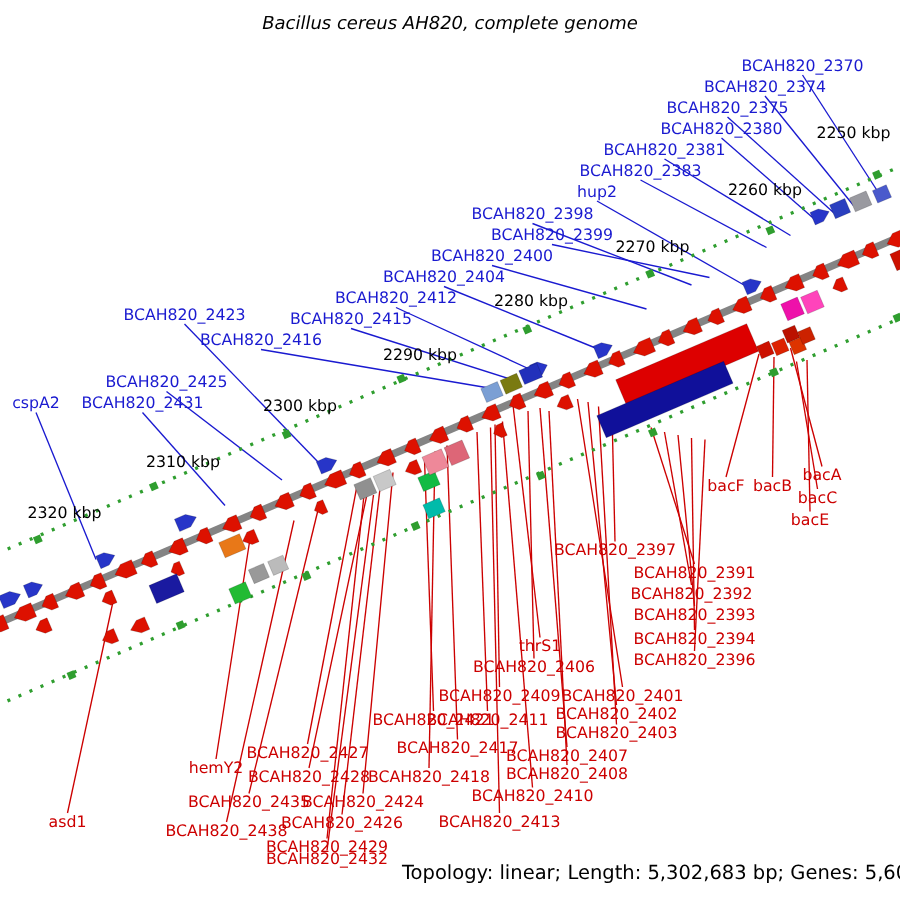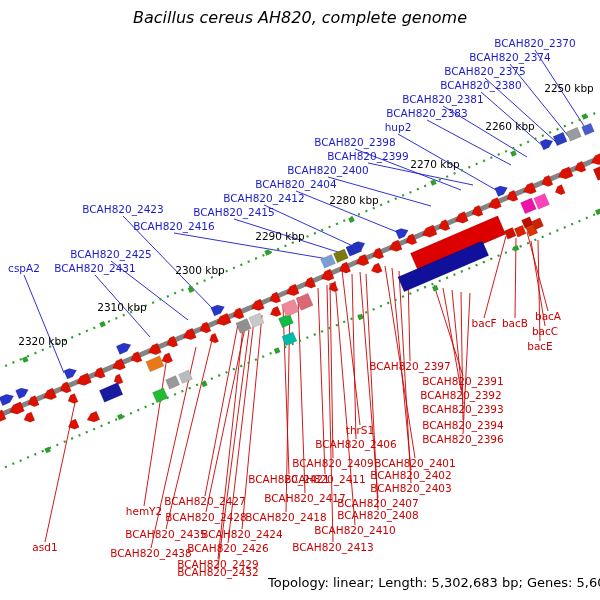--- a/index.html
+++ b/index.html
@@ -1,19 +1,19 @@
 <!DOCTYPE html>
 <html><head>
 <meta charset="utf-8">
 <style>
   html,body{margin:0;padding:0;background:#fff;}
   .viewer{position:relative;width:600px;height:600px;background:#ffffff;overflow:hidden;
           font-family:"DejaVu Sans",sans-serif;}
   .title{position:absolute;top:8px;left:0;width:100%;text-align:center;
-         font-size:16px;font-style:italic;color:#000;}
+         font-size:12px;font-style:italic;color:#000;}
   #map{position:absolute;top:0;left:0;font-family:"DejaVu Sans",sans-serif;}
   .status{position:absolute;left:0;right:0;bottom:9px;height:16px;font-size:13px;color:#000;}
   .status .acc{position:absolute;left:10px;top:0;white-space:nowrap;margin-top:48px;}
   .status .info{position:absolute;left:268px;top:0;white-space:nowrap;}
 </style>
 </head>
 <body>
 
 <div class="viewer">
   <div class="title">Bacillus cereus AH820, complete genome</div>

